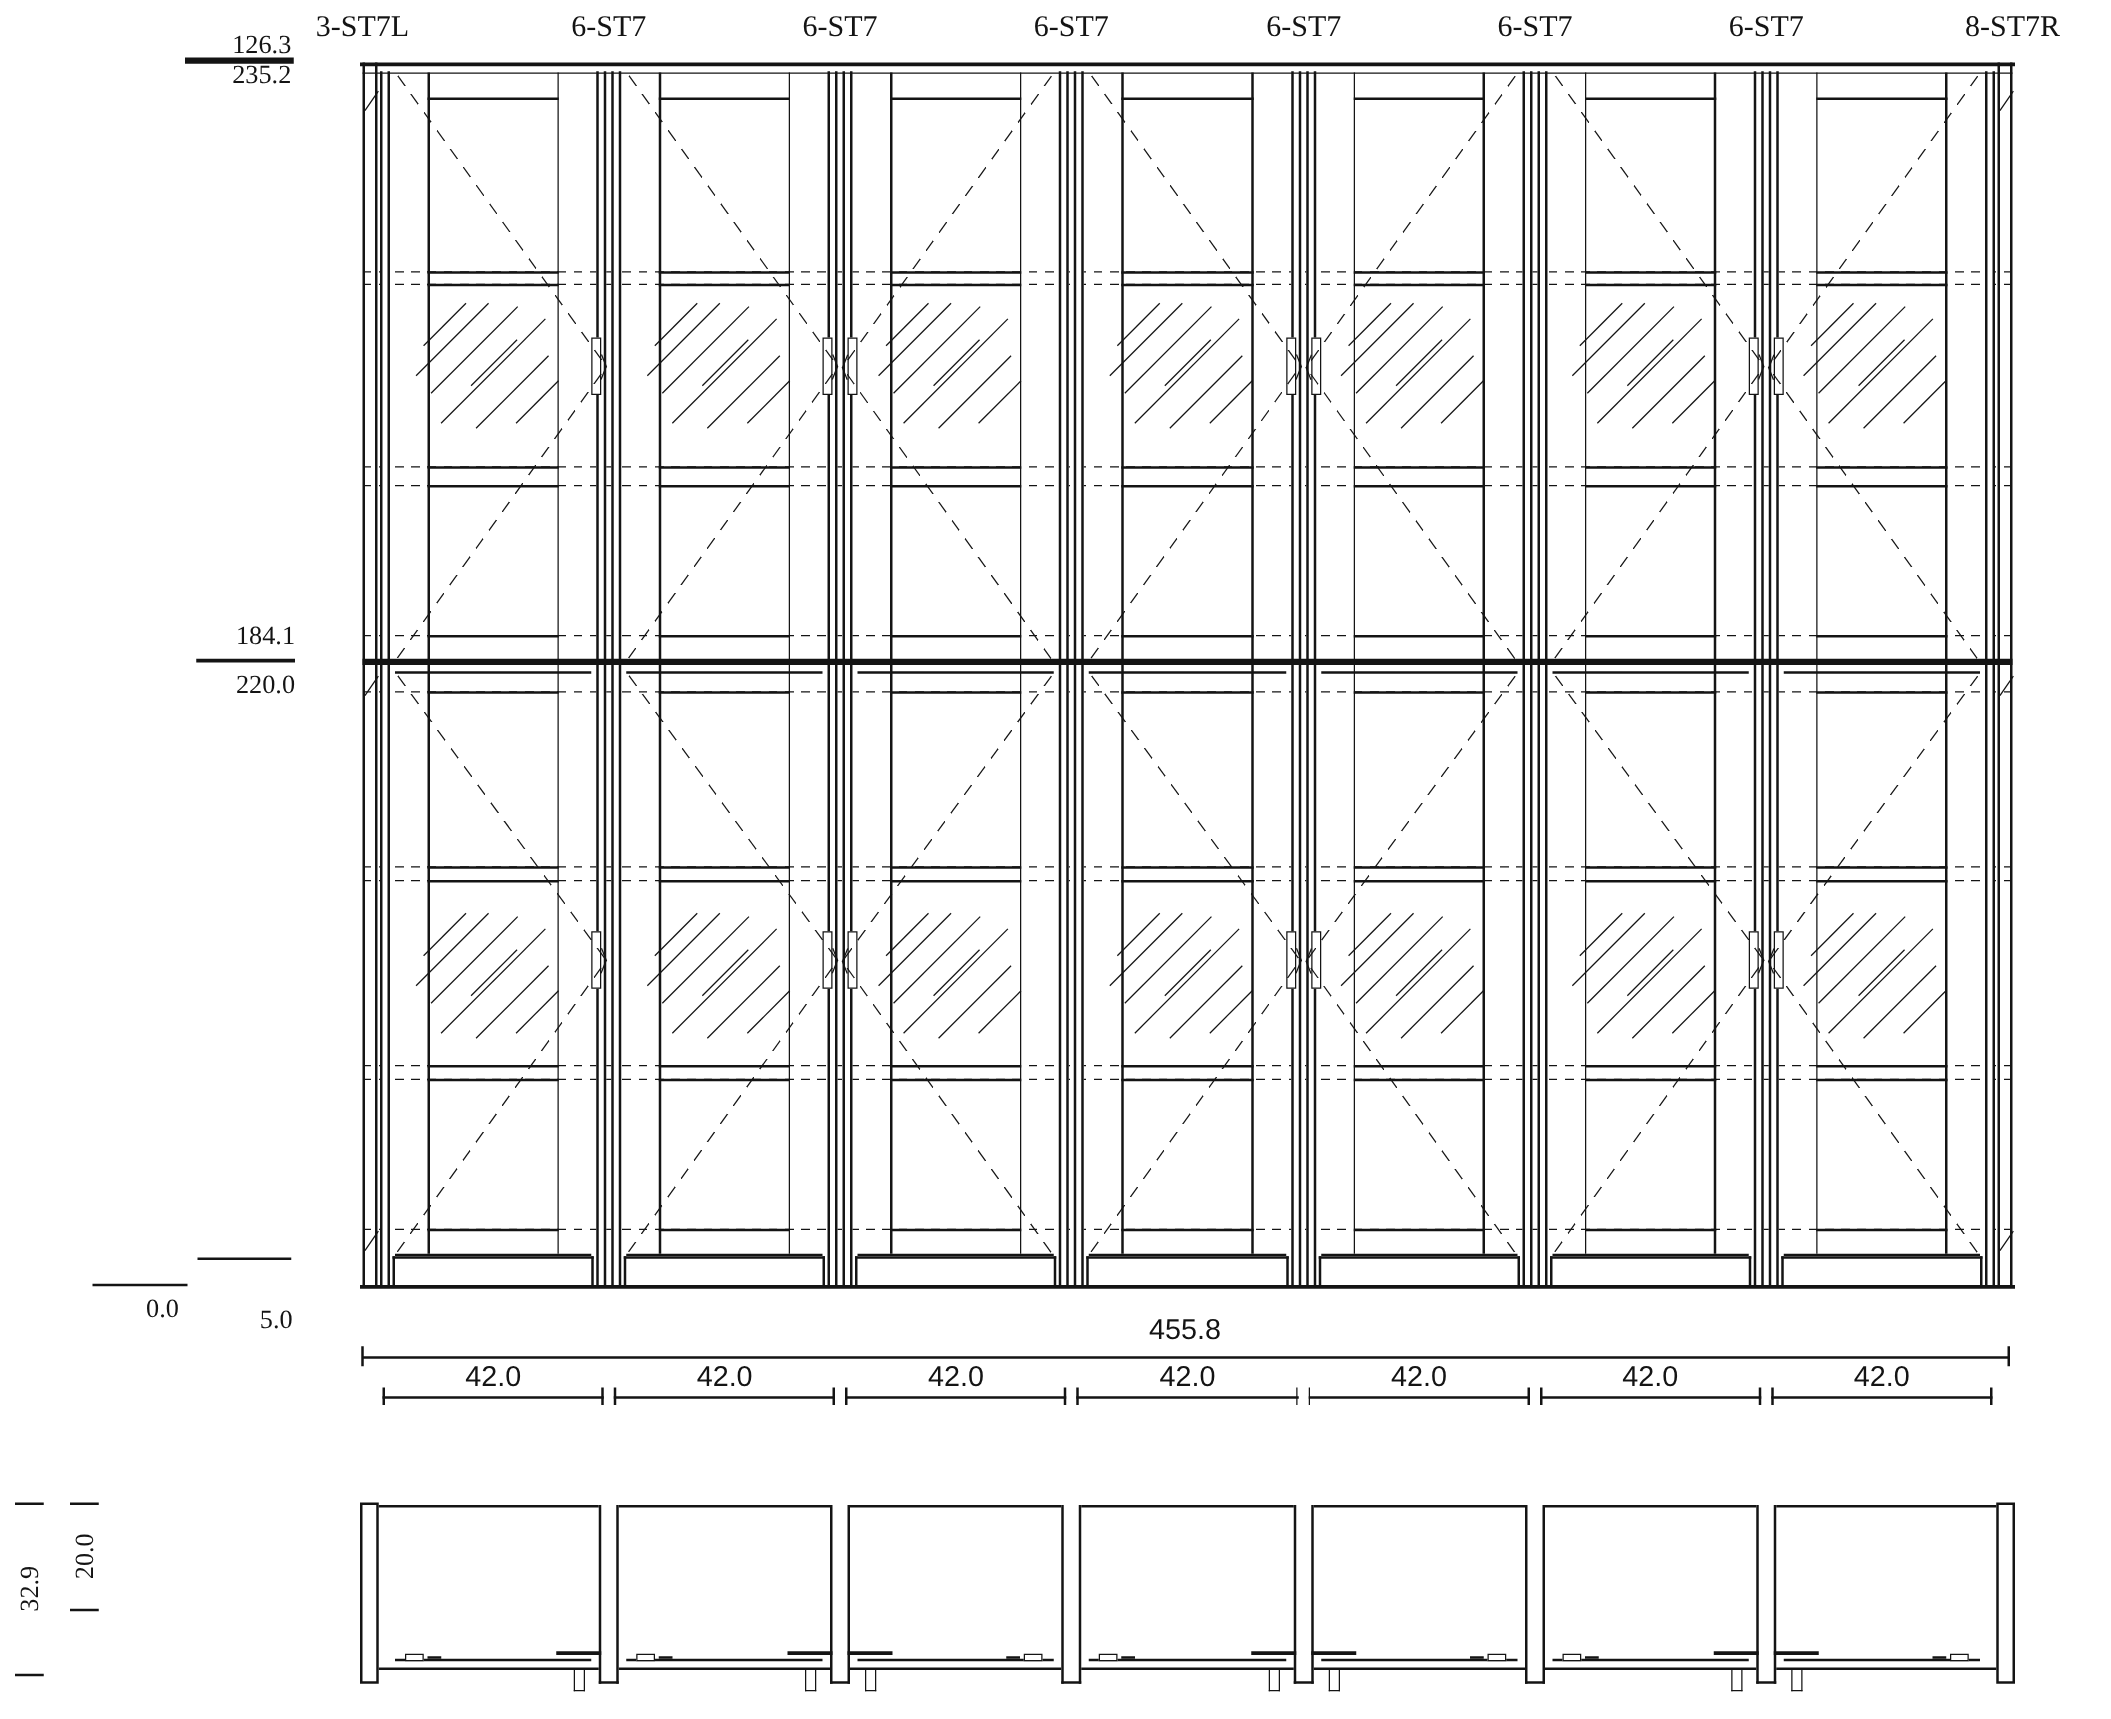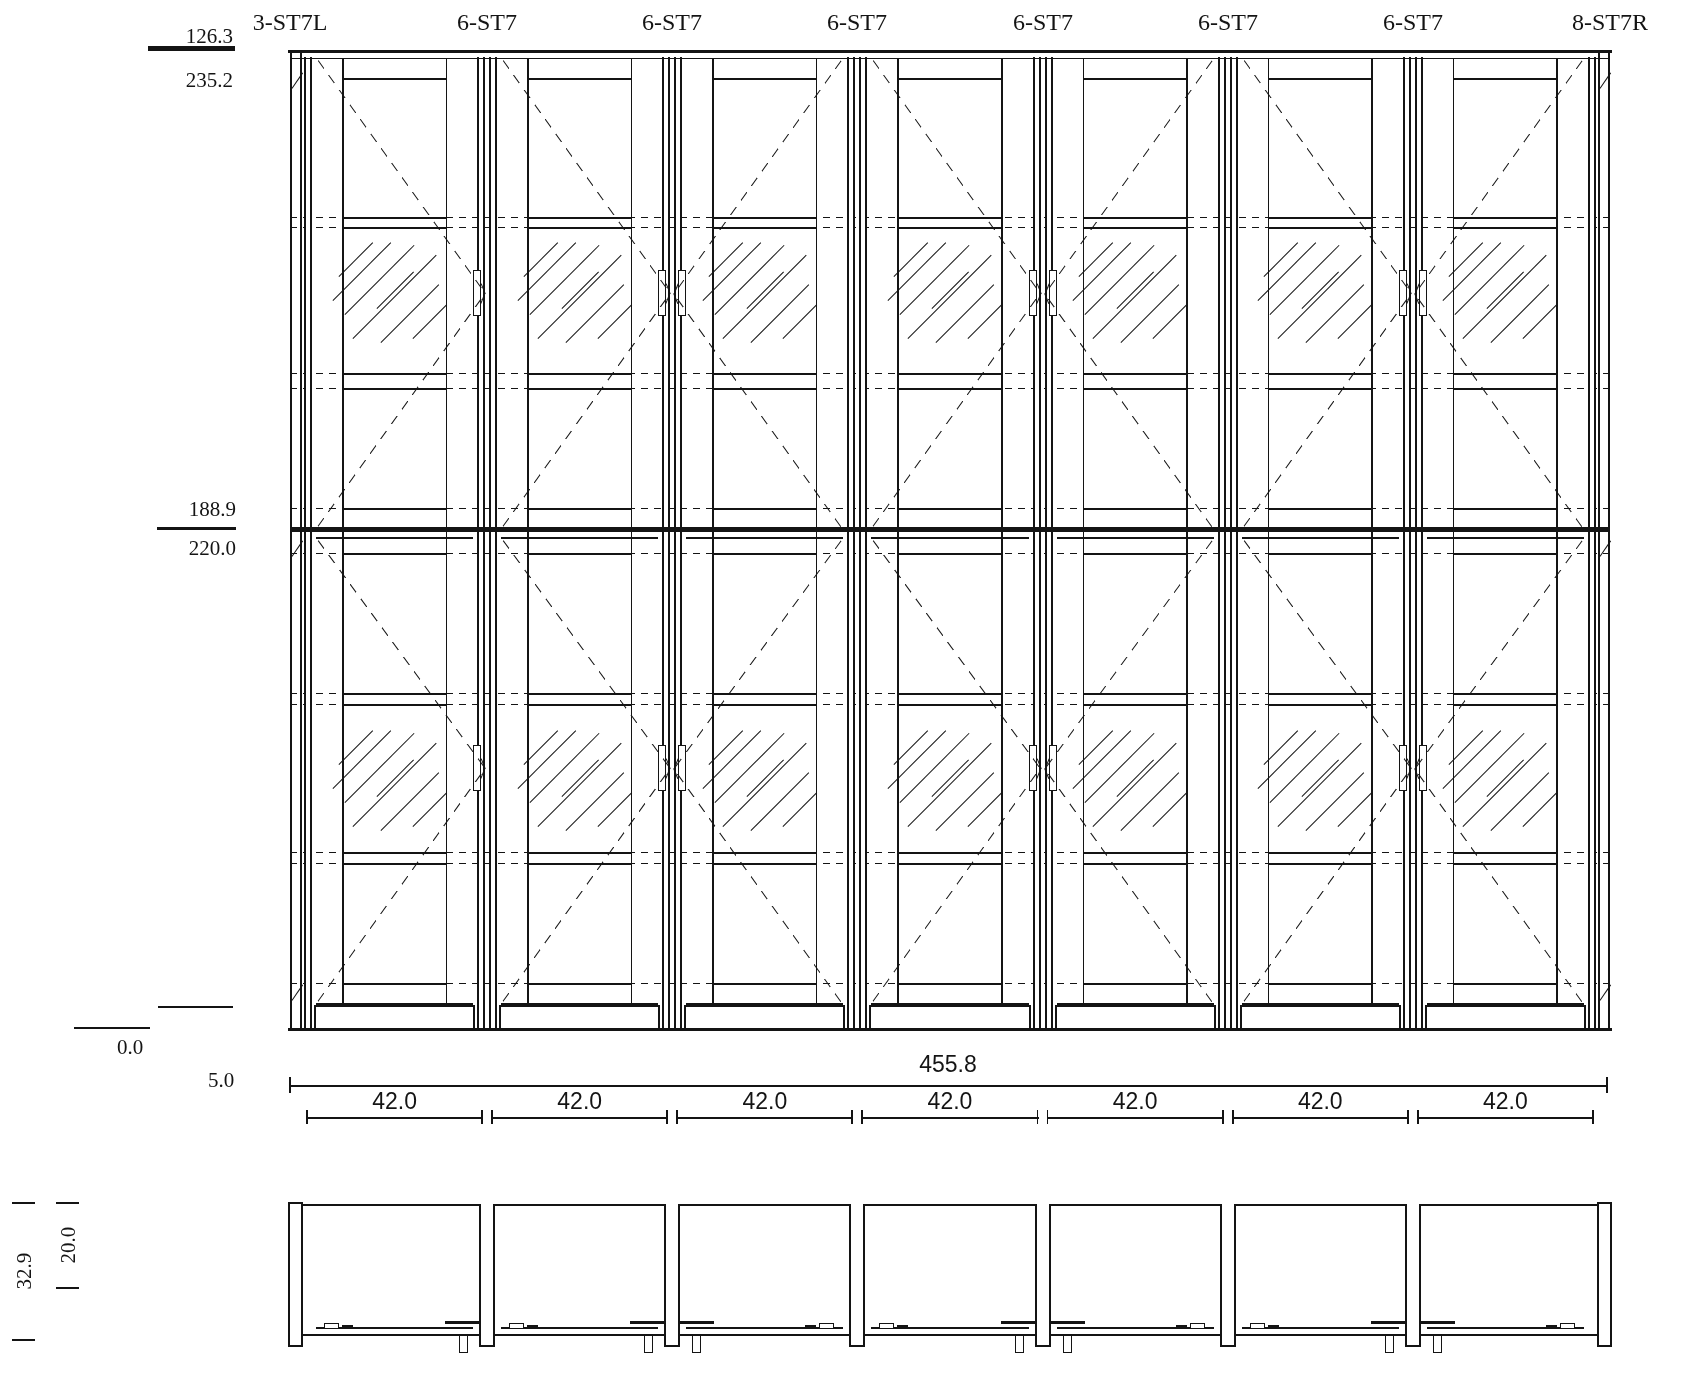--- a/index.html
+++ b/index.html
@@ -12,24 +12,24 @@
   .anchor-r{transform:translate(-100%,-50%);}
   .anchor-c{transform:translate(-50%,-50%);}
   .rot{transform:translate(-50%,-50%) rotate(-90deg);}
 </style>
 </head>
 <body>
 
 <div id="canvas" class="canvas">
 
   <div class="lvl anchor-r" style="left:233px;top:36px">126.3</div>
-  <div class="lvl anchor-r" style="left:233px;top:80px">235.2</div>
-  <div class="lvl anchor-r" style="left:236px;top:509px">188.9</div>
+  <div class="lvl anchor-r" style="left:233px;top:60px">235.2</div>
+  <div class="lvl anchor-r" style="left:236px;top:509px">184.1</div>
   <div class="lvl anchor-r" style="left:236px;top:548px">220.0</div>
-  <div class="lvl anchor-c" style="left:221px;top:1080px">5.0</div>
+  <div class="lvl anchor-c" style="left:221px;top:1056px">5.0</div>
   <div class="lvl anchor-c" style="left:130px;top:1047px">0.0</div>
   <div class="dim anchor-c" style="left:948px;top:1064px">455.8</div>
   <div class="lvl rot" style="left:24px;top:1271px">32.9</div>
   <div class="lvl rot" style="left:68px;top:1245px">20.0</div>
 <div style="left: 290px; top: 50px; width: 12px; height: 979px; background: rgb(255, 255, 255); box-sizing: border-box; border-left: 2.4px solid rgb(20, 20, 20); border-right: 2.4px solid rgb(20, 20, 20);"></div>
     <div style="left: 1598px; top: 50px; width: 12px; height: 979px; background: rgb(255, 255, 255); box-sizing: border-box; border-left: 2.4px solid rgb(20, 20, 20); border-right: 2.4px solid rgb(20, 20, 20);"></div>
     <div style="left: 292px; top: 88px; width: 19.4165px; height: 1.2px; transform-origin: 0px 50%; transform: rotate(-55.4915deg); background: rgb(20, 20, 20);"></div>
     <div style="left: 292px; top: 556px; width: 19.4165px; height: 1.2px; transform-origin: 0px 50%; transform: rotate(-55.4915deg); background: rgb(20, 20, 20);"></div>
     <div style="left: 292px; top: 1000px; width: 19.4165px; height: 1.2px; transform-origin: 0px 50%; transform: rotate(-55.4915deg); background: rgb(20, 20, 20);"></div>
     <div style="left: 1600px; top: 88px; width: 19.4165px; height: 1.2px; transform-origin: 0px 50%; transform: rotate(-55.4915deg); background: rgb(20, 20, 20);"></div>

